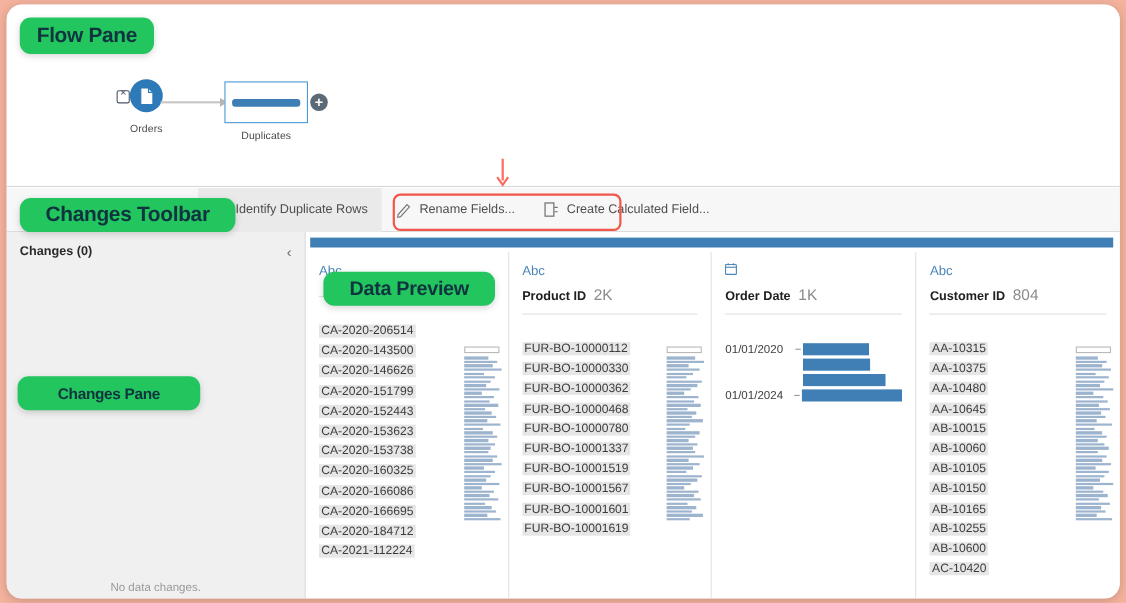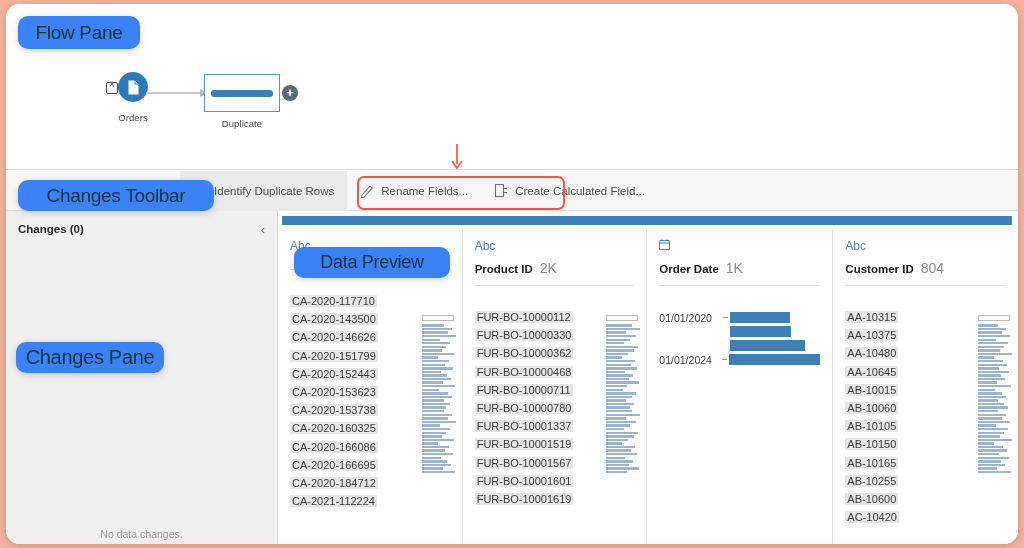--- a/index.html
+++ b/index.html
@@ -174,32 +174,32 @@
   .date-chart { margin-top: 26px; position: relative; }
   .date-rows { display: flex; flex-direction: column; gap: 3px; }
   .date-bar-row { display: flex; align-items: center; height: 11px; }
   .date-lbl { font-size: 10.5px; color: #3c3c3c; width: 64px; }
   .date-bar { height: 11px; background: #3f7fb5; }
   .date-tick { width: 5px; height: 1px; background: #9a9a9a; margin-right: 2px; }
 
   
   .callout {
     position: absolute;
-    background: #3b82f6;
+    background: #22c55e;
     border-radius: 10px;
     box-shadow: 0 2px 7px rgba(0,0,0,.17);
-    font-weight: normal;
+    font-weight: bold;
     color: #10343f;
     display: flex; align-items: center; justify-content: center;
     letter-spacing: -.3px;
     z-index: 50;
   }
   #callout-flow      { left: 12px;  top: 12px;  width: 122px; height: 33px; font-size: 19px; }
   #callout-toolbar   { left: 12px;  top: 176px; width: 196px; height: 31px; font-size: 19px; }
-  #callout-changes   { left: 10px;  top: 338px; width: 148px; height: 31px; font-size: 20px; }
+  #callout-changes   { left: 10px;  top: 338px; width: 166px; height: 31px; font-size: 14px; }
   #callout-preview   { left: 288px; top: 243px; width: 156px; height: 31px; font-size: 18px; }
 </style>
 </head>
 <body>
 
 <div id="app">
 
   <div class="flow-pane">
 
     <div class="node-group orders-node">
@@ -214,21 +214,21 @@
       </div>
       <div class="node-label">Orders</div>
     </div>
 
     <div class="flow-arrow"></div>
 
     <div class="node-group dup-node">
       <div class="dup-box">
         <div class="dup-bar"></div>
       </div>
-      <div class="node-label">Duplicate</div>
+      <div class="node-label">Duplicates</div>
     </div>
 
     <div class="plus-btn">+</div>
   </div>
 
   <div class="red-arrow">
     <svg width="14" height="26" viewBox="0 0 14 26" aria-hidden="true">
       <line x1="7" y1="0" x2="7" y2="20" stroke="#fb6a5e" stroke-width="2"></line>
       <path d="M2 17 L7 24 L12 17" fill="none" stroke="#fb6a5e" stroke-width="2"></path>
     </svg>
@@ -302,21 +302,21 @@
       <div class="cols">
 
         <div class="col">
           <div class="col-type">Abc</div>
           <div class="col-name-row">
             <span class="col-name"></span>
             <span class="col-count"></span>
           </div>
           <div class="col-values">
             <div class="val-row">
-                <span class="val-text">CA-2020-117710</span>
+                <span class="val-text">CA-2020-206514</span>
               </div>
             <div class="val-row">
                 <span class="val-text">CA-2020-143500</span>
               </div>
             <div class="val-row">
                 <span class="val-text">CA-2020-146626</span>
               </div>
             <div class="val-row">
                 <span class="val-text">CA-2020-151799</span>
               </div>
@@ -405,23 +405,20 @@
             <div class="val-row">
                 <span class="val-text">FUR-BO-10000330</span>
               </div>
             <div class="val-row">
                 <span class="val-text">FUR-BO-10000362</span>
               </div>
             <div class="val-row">
                 <span class="val-text">FUR-BO-10000468</span>
               </div>
             <div class="val-row">
-                <span class="val-text">FUR-BO-10000711</span>
-              </div>
-            <div class="val-row">
                 <span class="val-text">FUR-BO-10000780</span>
               </div>
             <div class="val-row">
                 <span class="val-text">FUR-BO-10001337</span>
               </div>
             <div class="val-row">
                 <span class="val-text">FUR-BO-10001519</span>
               </div>
             <div class="val-row">
                 <span class="val-text">FUR-BO-10001567</span>

